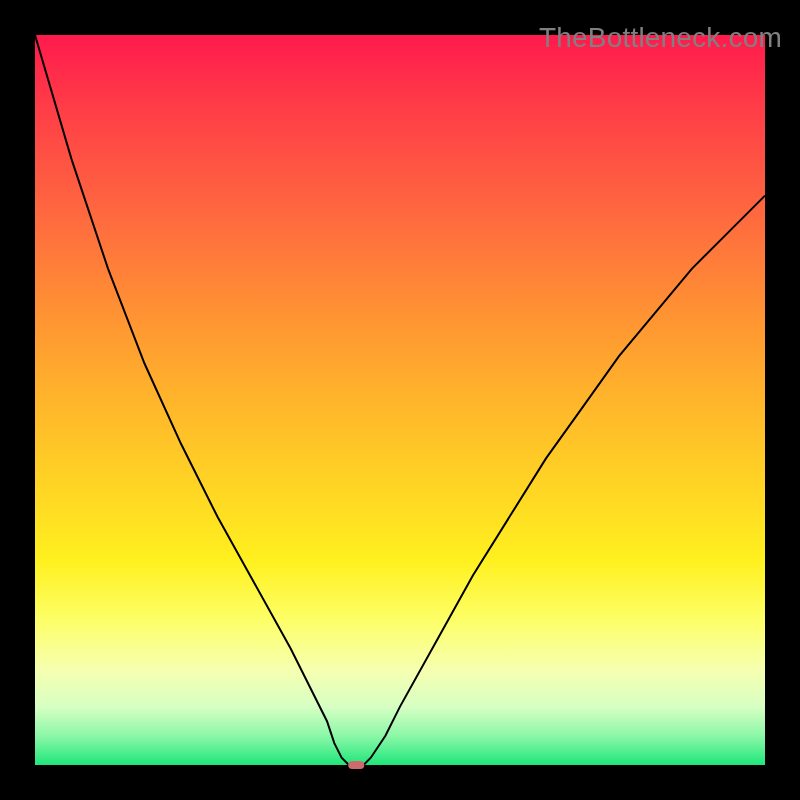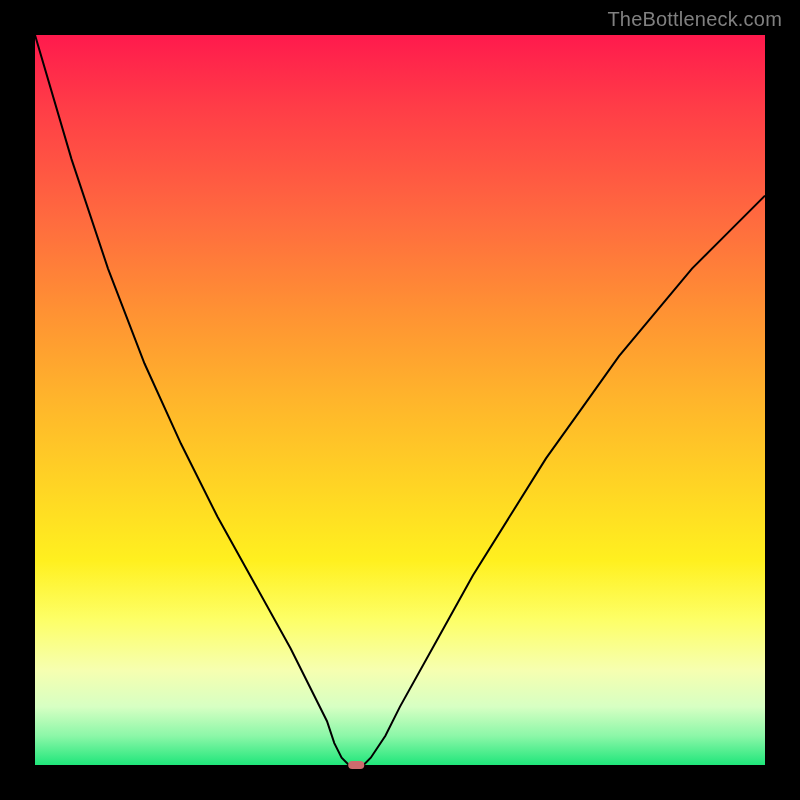--- a/index.html
+++ b/index.html
@@ -53,24 +53,24 @@
     fill: none;
     stroke: #000;
     stroke-width: 2;
   }
   .marker {
     fill: #cc6b6e;
     stroke: none;
   }
   .watermark {
     position: absolute;
-    top: 8px;
+    top: 22px;
     right: 18px;
     color: #808080;
-    font-size: 20px;
+    font-size: 28px;
     font-weight: 500;
     letter-spacing: 0.2px;
   }
 </style>
 </head>
 <body>
 
 <div class="frame">
 
   <div class="plot-area">

